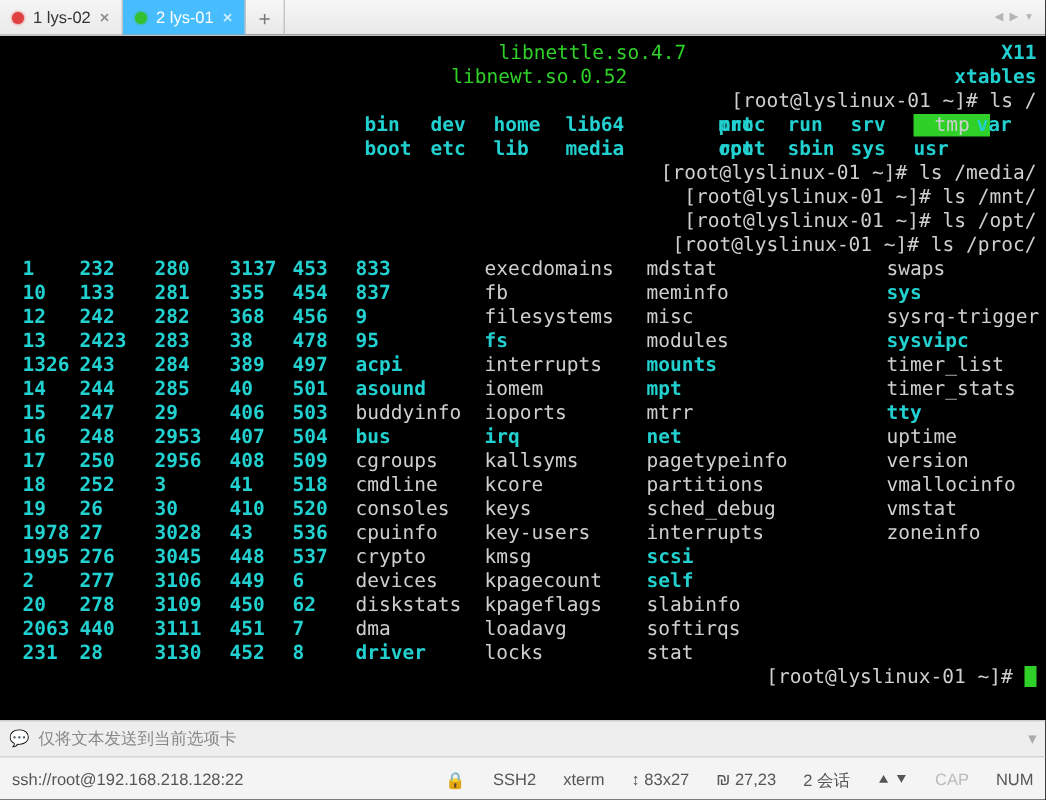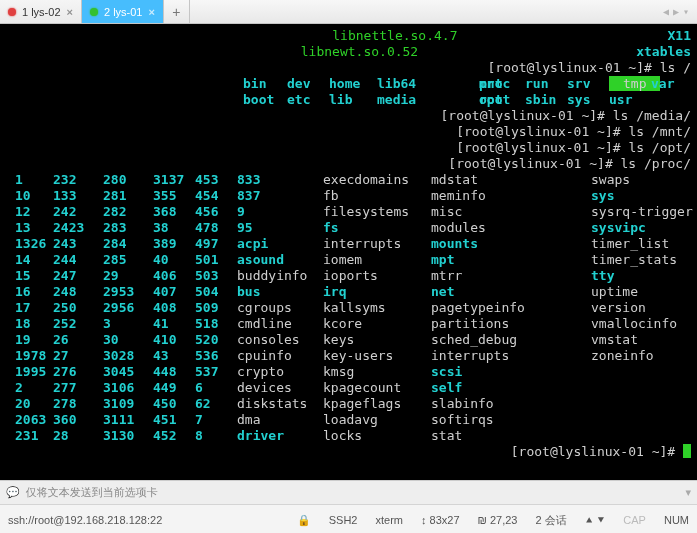--- a/index.html
+++ b/index.html
@@ -276,21 +276,21 @@
         <span class="col c2 cyan">3109</span>
         <span class="col c3 cyan">450</span>
         <span class="col c4 cyan">62</span>
         <span class="col c5 white">diskstats</span>
         <span class="col c6 white">kpageflags</span>
         <span class="col c7 white">slabinfo</span>
         <span class="col c8 white"></span>
       </div>
       <div class="row">
         <span class="col c0 cyan">2063</span>
-        <span class="col c1 cyan">360</span>
+        <span class="col c1 cyan">440</span>
         <span class="col c2 cyan">3111</span>
         <span class="col c3 cyan">451</span>
         <span class="col c4 cyan">7</span>
         <span class="col c5 white">dma</span>
         <span class="col c6 white">loadavg</span>
         <span class="col c7 white">softirqs</span>
         <span class="col c8 white"></span>
       </div>
       <div class="row">
         <span class="col c0 cyan">231</span>

